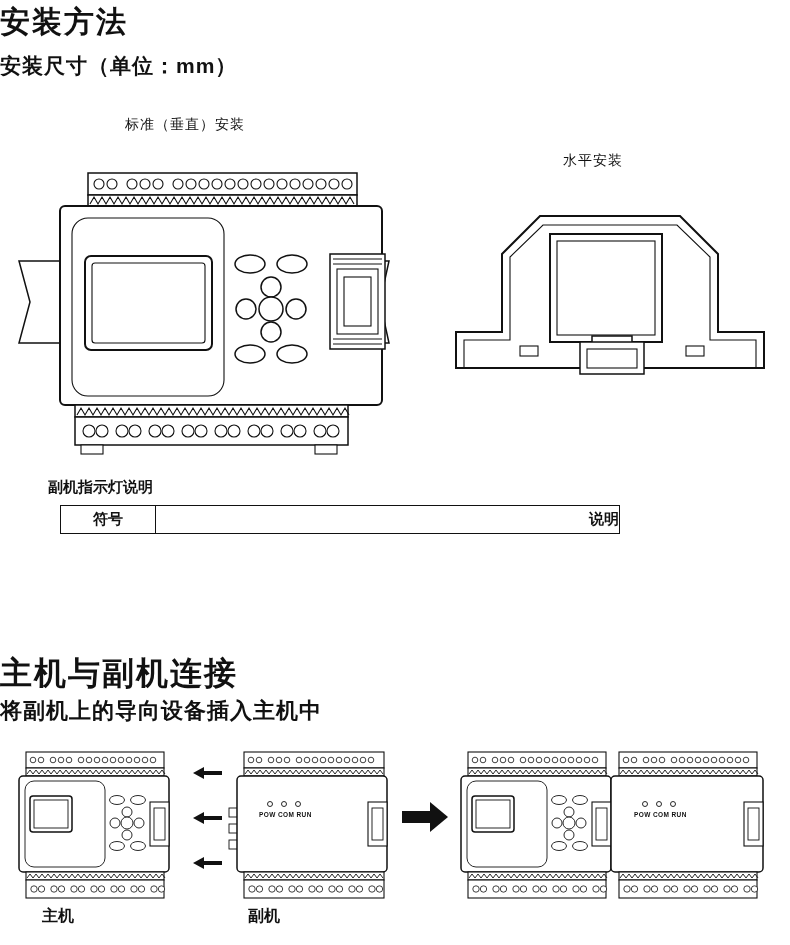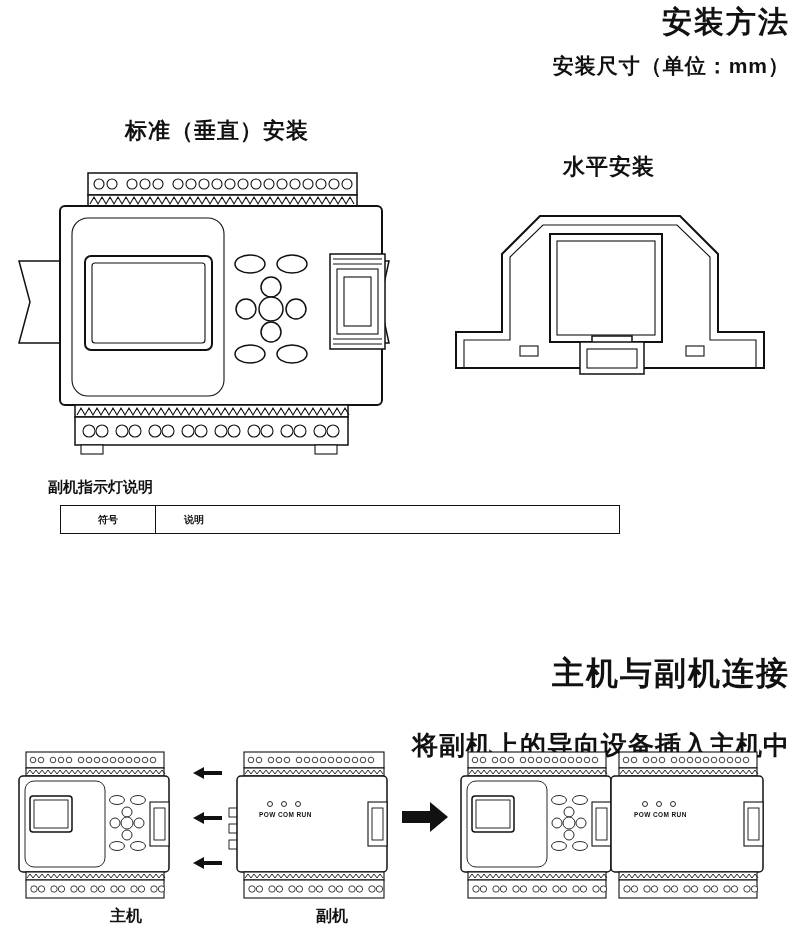--- a/index.html
+++ b/index.html
@@ -1,35 +1,35 @@
 <!DOCTYPE html>
 <html><head>
 <meta charset="utf-8">
 <style>
   *{margin:0;padding:0;box-sizing:border-box}
   html,body{background:#fff}
   body{width:790px;height:945px;position:relative;overflow:hidden;
        font-family:"Liberation Sans","DejaVu Sans",sans-serif;color:#111}
   .abs{position:absolute}
-  .ctr{width:790px;text-align:right;left:0}
+  .ctr{width:790px;text-align:left;left:0}
 
   .h1{top:2px;font-size:30px;font-weight:800;letter-spacing:2px}
   .h2{top:52px;font-size:21px;font-weight:700;letter-spacing:1px}
-  .lbl{font-size:22px;font-weight:700;letter-spacing:1px}
+  .lbl{font-size:14px;font-weight:400;letter-spacing:1px}
   .cap{top:478px;left:48px;font-size:15px;font-weight:700}
   .sec1{top:652px;font-size:32px;font-weight:800;letter-spacing:2px}
-  .sec2{top:728px;font-size:26px;font-weight:700;letter-spacing:1px}
-  .devlbl{font-size:16px;font-weight:700;text-align:right;width:100px;top:906px}
+  .sec2{top:696px;font-size:22px;font-weight:700;letter-spacing:1px}
+  .devlbl{font-size:16px;font-weight:700;text-align:left;width:100px;top:906px}
 
   table.ind{position:absolute;left:60px;top:505px;width:560px;border-collapse:collapse;
-            font-size:10px;color:#111}
+            font-size:15px;color:#111}
   .ind th,.ind td{border:1.5px solid #111;height:28px;vertical-align:middle}
   .ind .sym{width:95px;text-align:center;font-weight:700}
   .ind th.sym{font-weight:600}
-  .ind .desc{padding-left:16px;text-align:left;font-weight:400}
+  .ind .desc{padding-left:16px;text-align:right;font-weight:400}
   .ind th.desc{font-weight:600;padding-left:28px}
 
   
   .s2{stroke:#111;stroke-width:2}
   .s15{stroke:#111;stroke-width:1.5}
   .s1{stroke:#111;stroke-width:1.1}
   .s07{stroke:#111;stroke-width:0.9}
   .fw{fill:#fff}
   .nf{fill:none}
   g.dots circle{fill:#fff;stroke:#111;stroke-width:1.1}

